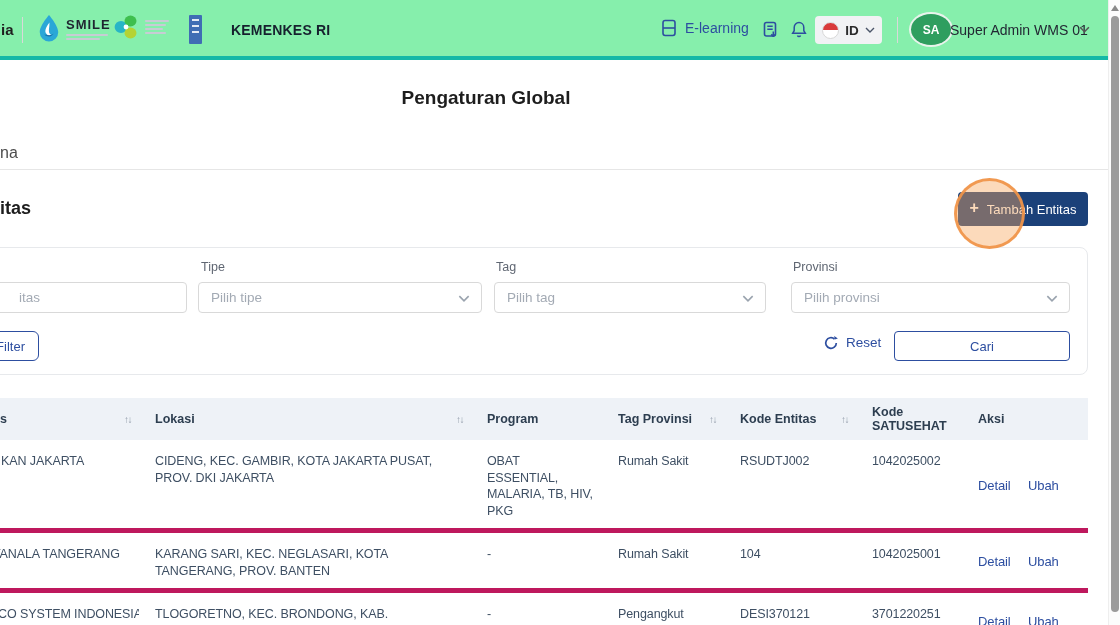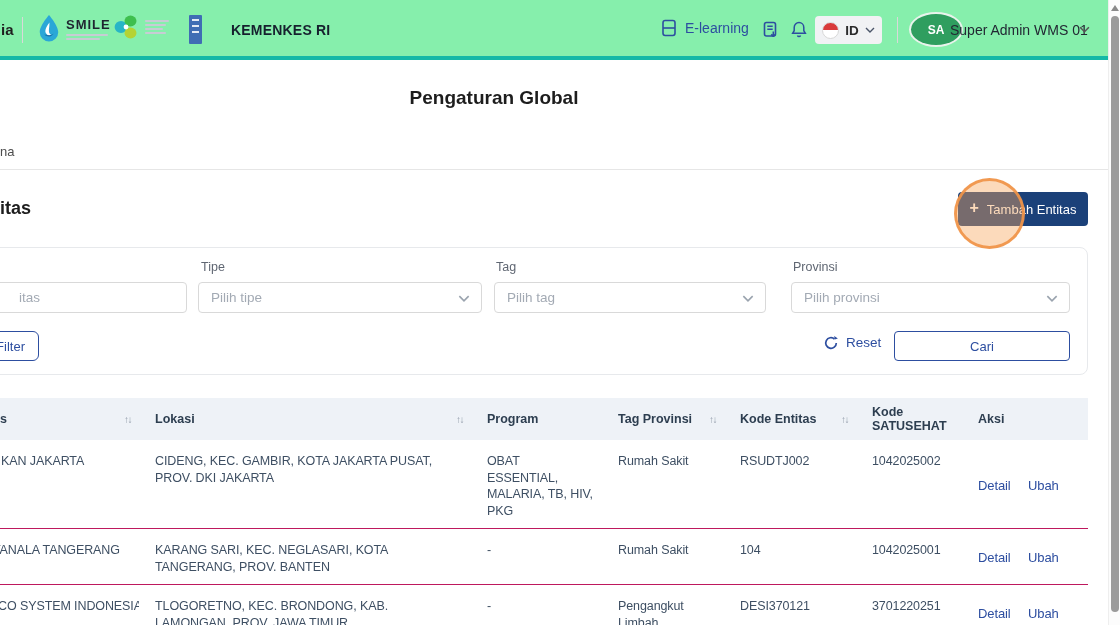--- a/index.html
+++ b/index.html
@@ -19,30 +19,30 @@
   .kemenkes { position:absolute; left:113px; top:14px; display:flex; align-items:center; gap:5px; }
   .kbars { display:flex; flex-direction:column; gap:2px; }
   .undp { position:absolute; left:189px; top:15px; width:13px; height:29px; background:#3f6db4; border-radius:1px; }
   .undp i { display:block; width:7px; height:2px; background:rgba(255,255,255,.85); margin:4px auto 0; }
   .kri { position:absolute; left:231px; top:22px; font-weight:bold; font-size:14px; letter-spacing:.2px; color:#16202e; }
   .elearn { position:absolute; left:660px; top:18px; display:flex; align-items:center; gap:7px; color:#2d4ea0; font-size:14px; cursor:pointer; }
   .tb-ic { position:absolute; top:19px; width:20px; height:20px; display:flex; align-items:center; justify-content:center; cursor:pointer; }
   .lang { position:absolute; left:815px; top:16px; width:67px; height:28px; background:#f1f2f4; border-radius:4px; display:flex; align-items:center; justify-content:center; gap:6px; cursor:pointer; }
   .flag { width:17px; height:17px; border-radius:50%; border:1px solid #d8d8d8; background:linear-gradient(#d93a3a 0 50%,#ffffff 50% 100%); }
   .lang-code { font-size:13.5px; font-weight:bold; color:#2b2b2b; }
-  .avatar { position:absolute; left:911px; top:14px; width:50px; height:31px; border-radius:50%; background:#2f9e5f; color:#fff; font-size:12px; font-weight:bold; display:flex; align-items:center; justify-content:center; box-shadow:0 0 0 2px #e9f3ec; }
+  .avatar { position:absolute; left:911px; top:14px; width:40px; height:31px; border-radius:50%; background:#2f9e5f; color:#fff; font-size:12px; font-weight:bold; display:flex; align-items:center; justify-content:center; box-shadow:0 0 0 2px #e9f3ec; }
   .uname { position:absolute; left:950px; top:22px; font-size:14px; color:#222833; }
   .umenu-ch { position:absolute; left:1079px; top:26px; }
   
   .scrollbar { position:absolute; right:0; top:0; width:12px; height:625px; background:#fcfcfc; border-left:1px solid #eee; }
   .scroll-up { position:absolute; left:2px; top:5px; width:0; height:0; border-left:4px solid transparent; border-right:4px solid transparent; border-bottom:6px solid #8a8a8a; }
   .scroll-thumb { position:absolute; left:2px; top:16px; width:8px; height:596px; background:#9b9b9b; border-radius:4px; }
   
-  .page-title { position:absolute; left:8px; top:87px; width:972px; text-align:center; font-size:19px; font-weight:bold; color:#1d1d1d; }
-  .tab-frag { position:absolute; left:0; top:144px; font-size:13px; color:#4d4d4d; cursor:pointer; }
+  .page-title { position:absolute; left:0; top:87px; width:972px; text-align:center; font-size:19px; font-weight:bold; color:#1d1d1d; }
+  .tab-frag { position:absolute; left:0; top:144px; font-size:16px; color:#4d4d4d; cursor:pointer; }
   .hr1 { position:absolute; left:0; top:169px; width:1108px; height:1px; background:#e6e6e6; }
   .sec-head { position:absolute; left:0; top:198px; font-size:18px; font-weight:bold; color:#1d1d1d; }
   .add-btn { position:absolute; left:958px; top:192px; width:130px; height:34px; background:#1b4179; border:none; border-radius:4px; color:#fff; font-size:13px; display:flex; align-items:center; justify-content:center; gap:8px; cursor:pointer; font-family:inherit; }
   .add-plus { font-size:16px; font-weight:bold; line-height:1; margin-top:-2px; }
   .hl-circle { position:absolute; left:954px; top:178px; width:71px; height:71px; border-radius:50%; background:rgba(247,166,94,.42); border:3px solid rgba(240,148,72,.92); pointer-events:none; z-index:5; }
   
   .fcard { position:absolute; left:-122px; top:247px; width:1210px; height:128px; background:#fff; border:1px solid #e7e9ec; border-radius:8px; }
   .flabel { position:absolute; top:12px; font-size:12.5px; color:#5f6672; }
   .fld { position:absolute; top:34px; height:31px; border:1px solid #d9d9d9; border-radius:4px; background:#fff; display:flex; align-items:center; font-size:13.5px; color:#a3aab4; cursor:pointer; }
   .fld .ph { padding-left:12px; }
@@ -51,21 +51,21 @@
   .filter-frag-btn { left:52px; width:108px; border-radius:6px; justify-content:flex-end; padding-right:13px; }
   .reset { position:absolute; left:944px; top:87px; display:flex; align-items:flex-start; gap:7px; color:#2d4ea0; font-size:13.5px; cursor:pointer; }
   .cari { left:1015px; width:176px; justify-content:center; }
   
   .tbl-wrap { position:absolute; left:0; top:398px; width:1088px; }
   table { border-collapse:collapse; table-layout:fixed; width:1088px; }
   thead th { background:#eef2f7; height:42px; font-size:12.5px; font-weight:bold; color:#2d3e50; text-align:left; vertical-align:middle; padding:0 8px 0 16px; }
   thead th .th-in { display:flex; align-items:center; justify-content:space-between; }
   th.col-name { padding-left:0; }
   .sorticon { font-size:10px; color:#8f99a8; letter-spacing:-1.5px; cursor:pointer; white-space:nowrap; }
-  tbody td { font-size:12.5px; letter-spacing:-0.1px; line-height:16.5px; color:#3e4f63; vertical-align:top; padding:13px 8px 9px 16px; border-bottom:1px solid #be185d; background:#fff;margin-top:44px; }
+  tbody td { font-size:12.5px; letter-spacing:-0.1px; line-height:16.5px; color:#3e4f63; vertical-align:top; padding:13px 8px 9px 16px; border-bottom:5px solid #be185d; background:#fff;margin-top:44px; }
   td.col-name { padding-left:0; white-space:nowrap; overflow:hidden; }
   td.col-aksi { vertical-align:middle; white-space:nowrap; }
   .lnk { color:#2d4ea0; cursor:pointer; text-decoration:none; font-size:13px; }
   .lnk + .lnk { margin-left:14px; }
   tr.r2 .nm { margin-left:-7px; display:inline-block; }
   tr.r3 .nm { margin-left:-2px; display:inline-block; }
   tr.r1 .nm { margin-left:1px; display:inline-block; }
 </style>
 </head>
 <body>

